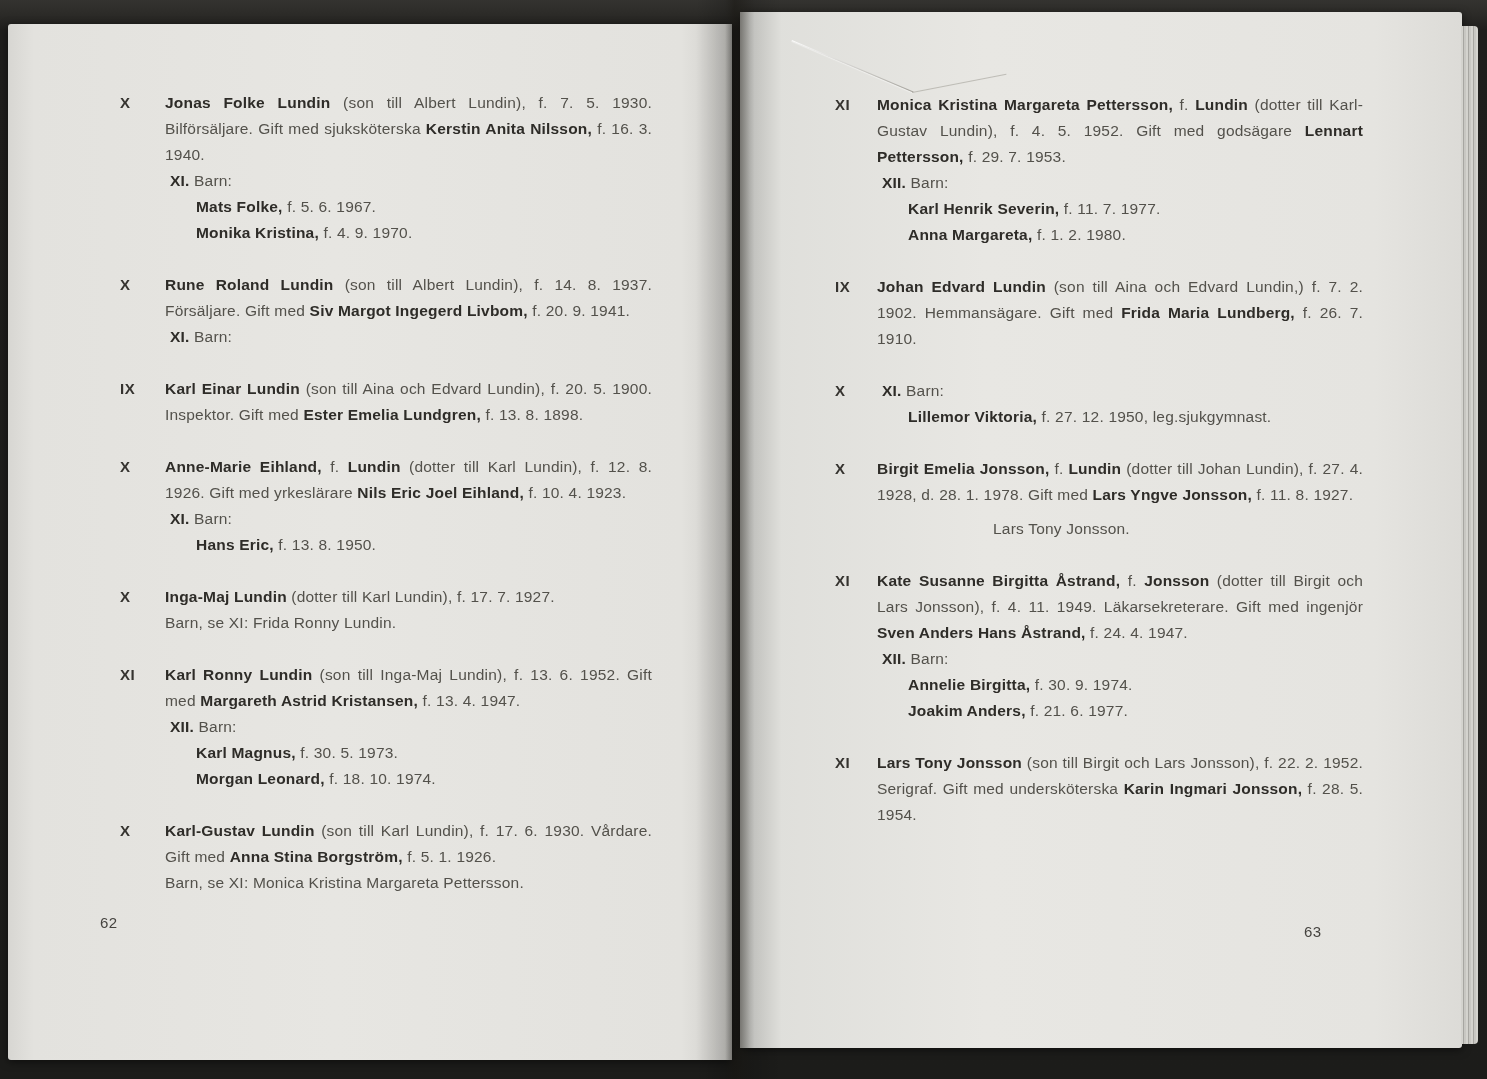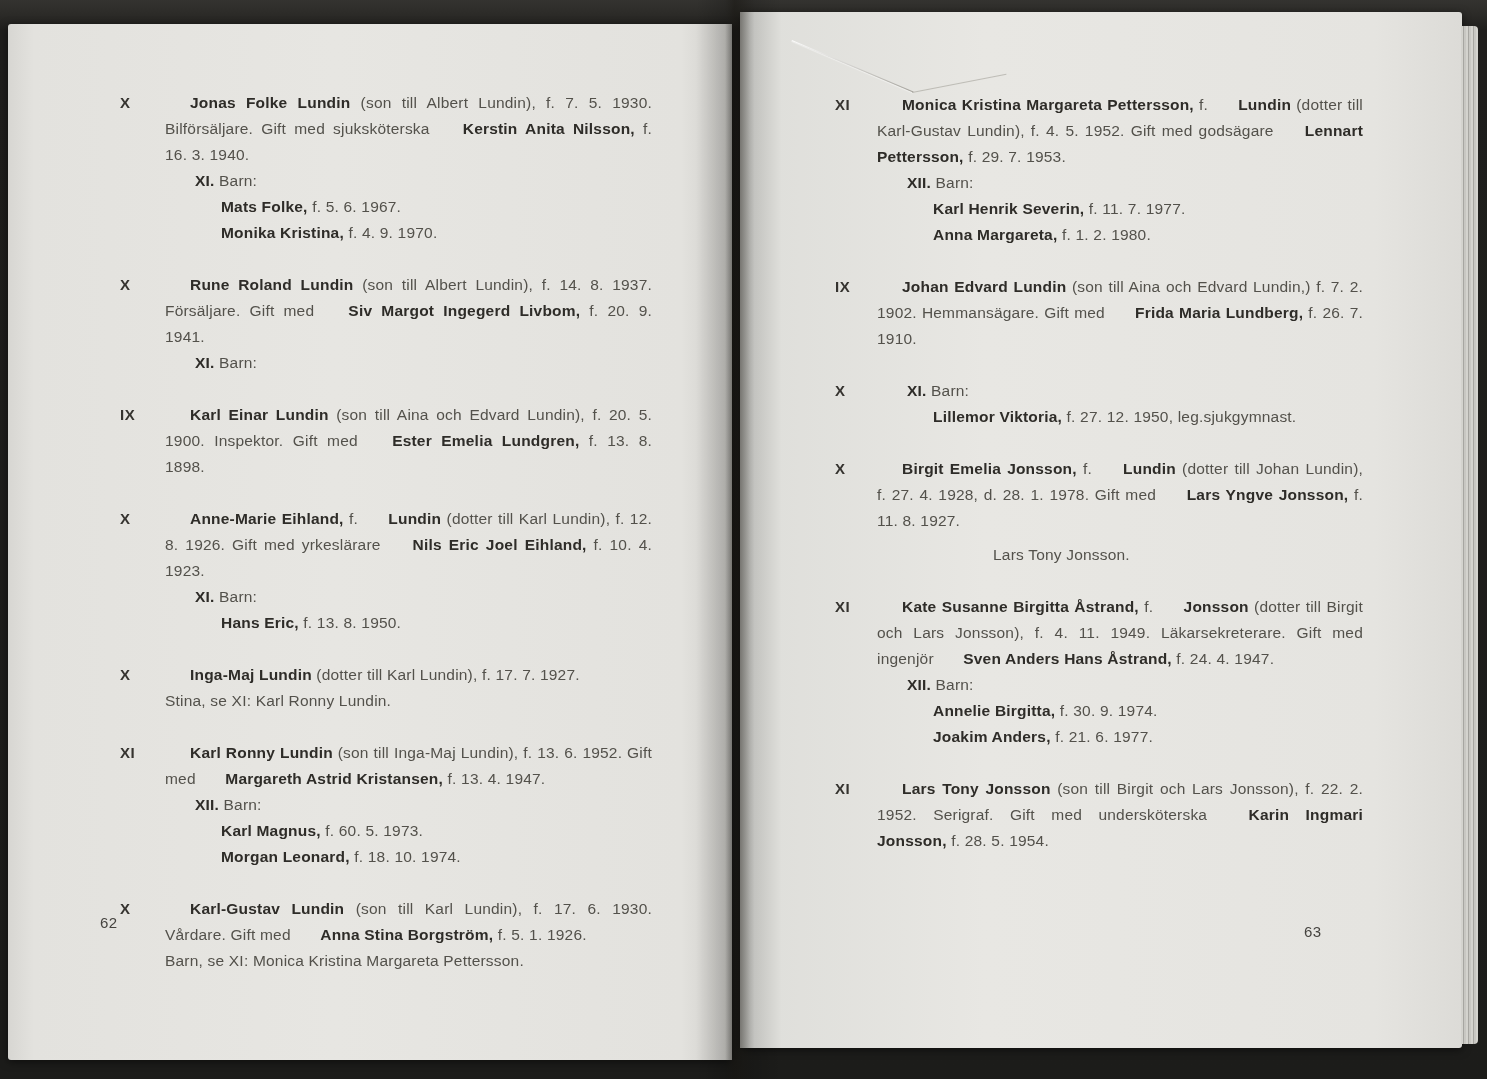--- a/index.html
+++ b/index.html
@@ -42,21 +42,21 @@
     transform:rotate(-11deg);transform-origin:left top;
   }
   .content{position:absolute;font-size:15.5px;line-height:26px;letter-spacing:.2px;}
   .content-left{left:112px;top:66px;width:532px;}
   .content-right{left:95px;top:80px;width:528px;}
   .entry{display:flex;margin-bottom:26px;}
   .numeral{width:45px;flex-shrink:0;font-weight:bold;font-size:15px;color:#35332f;letter-spacing:.6px;}
   .content-right .numeral{width:42px;}
   .entry-body{flex:1;min-width:0;}
   .para{text-align:justify;color:#53514b;}
-  .bold{font-weight:bold;color:#2e2c28;margin-left:25px;}
+  .bold{font-weight:bold;color:#2e2c28;}
   .reg{color:#53514b;}
   .child-label{margin-left:5px;color:#53514b;}
   .child-line{margin-left:31px;color:#53514b;}
   .see{color:#53514b;}
   .see-gap{margin-top:8px;}
   .see-indent{margin-left:116px;}
   .page-number{position:absolute;font-size:15px;color:#45433f;letter-spacing:.5px;}
   .pn-left{left:92px;top:886px;line-height:26px;}
   .pn-right{left:564px;top:907px;line-height:26px;}
 </style>
@@ -101,31 +101,31 @@
               <div class="child-label"><span class="bold">XI. </span><span class="reg">Barn:</span></div>
               <div class="child-line"><span class="bold">Hans Eric,</span><span class="reg"> f. 13. 8. 1950.</span></div>
             </div>
           </div>
         </div>
         <div class="entry">
           <div class="numeral">X</div>
           <div class="entry-body">
             <div class="para"><span class="bold">Inga-Maj Lundin</span><span class="reg"> (dotter till Karl Lundin), f. 17. 7. 1927.</span></div>
             <div class="see">
-              <div class="see-line">Stina, se XI: Karl Ronny Lundin.</div>
+              <div class="see-line">Barn, se XI: Frida Ronny Lundin.</div>
             </div>
           </div>
         </div>
         <div class="entry">
           <div class="numeral">XI</div>
           <div class="entry-body">
             <div class="para"><span class="bold">Karl Ronny Lundin</span><span class="reg"> (son till Inga-Maj Lundin), f. 13. 6. 1952. Gift med </span><span class="bold">Margareth Astrid Kristansen,</span><span class="reg"> f. 13. 4. 1947.</span></div>
             <div class="children">
               <div class="child-label"><span class="bold">XII. </span><span class="reg">Barn:</span></div>
-              <div class="child-line"><span class="bold">Karl Magnus,</span><span class="reg"> f. 60. 5. 1973.</span></div>
+              <div class="child-line"><span class="bold">Karl Magnus,</span><span class="reg"> f. 30. 5. 1973.</span></div>
               <div class="child-line"><span class="bold">Morgan Leonard,</span><span class="reg"> f. 18. 10. 1974.</span></div>
             </div>
           </div>
         </div>
         <div class="entry">
           <div class="numeral">X</div>
           <div class="entry-body">
             <div class="para"><span class="bold">Karl-Gustav Lundin</span><span class="reg"> (son till Karl Lundin), f. 17. 6. 1930. Vårdare. Gift med </span><span class="bold">Anna Stina Borgström,</span><span class="reg"> f. 5. 1. 1926.</span></div>
             <div class="see">
               <div class="see-line">Barn, se XI: Monica Kristina Margareta Pettersson.</div>

